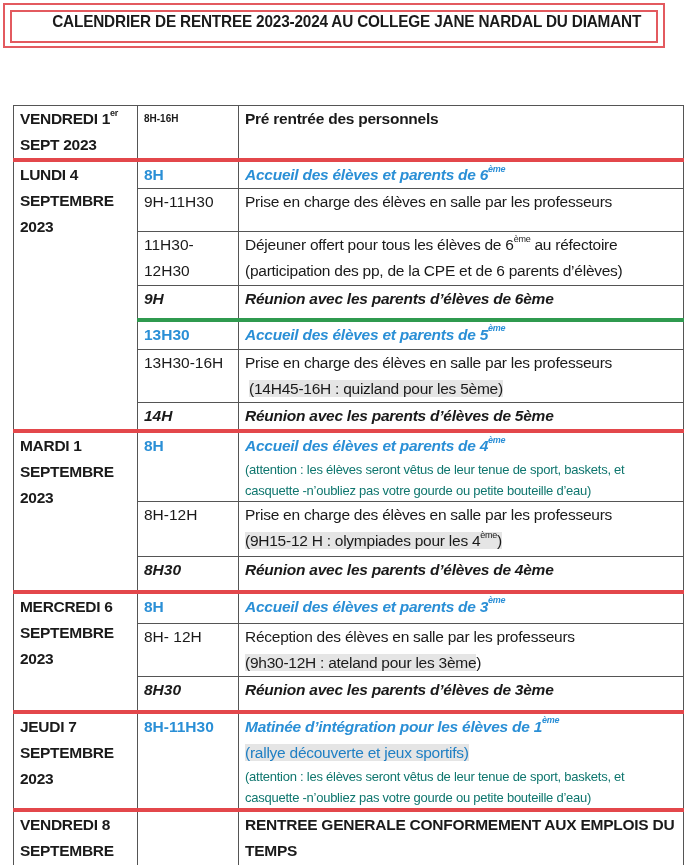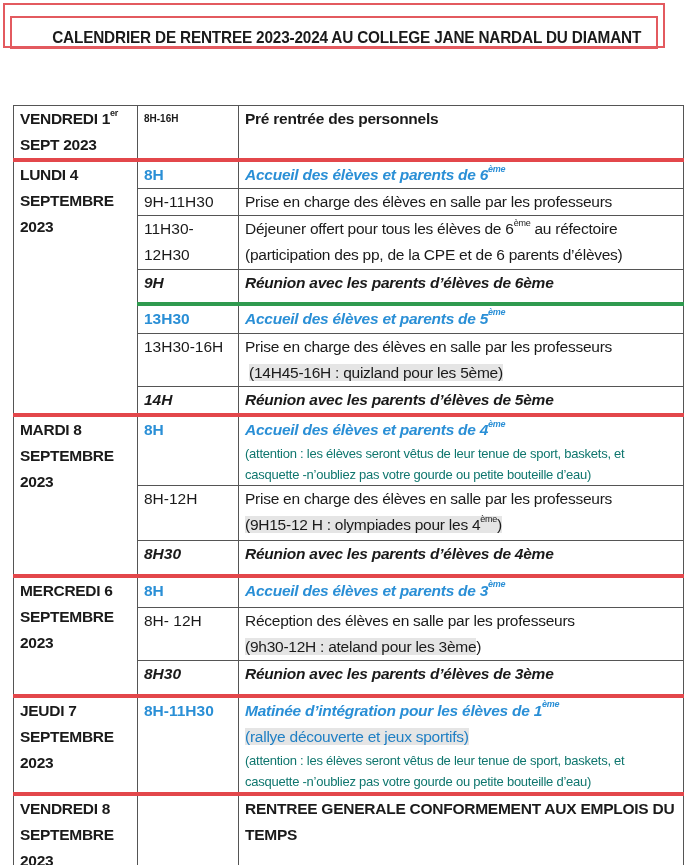--- a/index.html
+++ b/index.html
@@ -1,22 +1,22 @@
 <!DOCTYPE html>
 <html><head>
 <meta charset="utf-8">
 <style>
   html, body { margin: 0; padding: 0; background: #ffffff; }
   body { width: 692px; height: 865px; position: relative; overflow: hidden;
          font-family: "Liberation Sans", "DejaVu Sans", sans-serif; color: #1a1a1a; }
   .title-outer { position: absolute; left: 3px; top: 3px; width: 662px; height: 45px;
                  border: 2px solid #e35a5f; box-sizing: border-box; }
-  .title-inner { position: absolute; left: 10px; top: 16px; width: 648px; height: 33px;
+  .title-inner { position: absolute; left: 10px; top: 10px; width: 648px; height: 33px;
                  border: 2px solid #e35a5f; box-sizing: border-box;
-                 display: flex; align-items: flex-end; justify-content: center; }
+                 display: flex; align-items: flex-start; justify-content: center; }
   .title-text { font-weight: bold; font-size: 16.5px; letter-spacing: -0.2px; color: #1a1a1a;
                 padding-left: 28px; white-space: nowrap; transform: scaleX(0.93); }
   table.cal { position: absolute; left: 13px; top: 105px; width: 670px; border-collapse: collapse;
               table-layout: fixed; font-size: 15.5px; line-height: 26px; }
   table.cal td { border: 1px solid #555; vertical-align: top; padding: 0 6px; margin-top: 40px; }
   col.c1 { width: 124px; } col.c2 { width: 101px; } col.c3 { width: 445px; }
   td.day { font-weight: bold; font-size: 15.5px; letter-spacing: -0.3px; padding-top: 1px; }
   .bold { font-weight: bold; }
   .blue { color: #2a8fd6; font-weight: bold; font-style: italic; }
   .time-blue { color: #2a8fd6; font-weight: bold; }
@@ -55,21 +55,21 @@
 
   <tr class="sep-red" style="height:26px">
     <td class="day" rowspan="7">
       <span>LUNDI 4</span><br>
       <span>SEPTEMBRE</span><br>
       <span>2023</span>
     </td>
     <td class="time time-blue">8H</td>
     <td class="desc blue"><span>Accueil des élèves et parents de 6</span><sup>ème</sup></td>
   </tr>
-  <tr style="height:27px">
+  <tr style="height:43px">
     <td class="time">9H-11H30</td>
     <td class="desc">Prise en charge des élèves en salle par les professeurs</td>
   </tr>
   <tr style="height:54px">
     <td class="time"><span>11H30-</span><br><span>12H30</span></td>
     <td class="desc"><span>Déjeuner offert pour tous les élèves de 6</span><sup>ème</sup><span> au réfectoire</span><br><span>(participation des pp, de la CPE et de 6 parents d’élèves)</span></td>
   </tr>
   <tr style="height:34px">
     <td class="time italic-b">9H</td>
     <td class="desc italic-b">Réunion avec les parents d’élèves de 6ème</td>
@@ -82,21 +82,21 @@
     <td class="time">13H30-16H</td>
     <td class="desc"><span>Prise en charge des élèves en salle par les professeurs</span><br>&nbsp;<span class="hl">(14H45-16H : quizland pour les 5ème)</span></td>
   </tr>
   <tr style="height:28px">
     <td class="time italic-b">14H</td>
     <td class="desc italic-b">Réunion avec les parents d’élèves de 5ème</td>
   </tr>
 
   <tr class="sep-red" style="height:65px">
     <td class="day" rowspan="3">
-      <span>MARDI 8</span><br>
+      <span>MARDI 1</span><br>
       <span>SEPTEMBRE</span><br>
       <span>2023</span>
     </td>
     <td class="time time-blue">8H</td>
     <td class="desc">
       <span class="blue">Accueil des élèves et parents de 4</span><sup class="blue">ème</sup>
       <span class="red-note">(attention : les élèves seront vêtus de leur tenue de sport, baskets, et</span>
       <span class="red-note">casquette -n’oubliez pas votre gourde ou petite bouteille d’eau)</span>
     </td>
   </tr>

